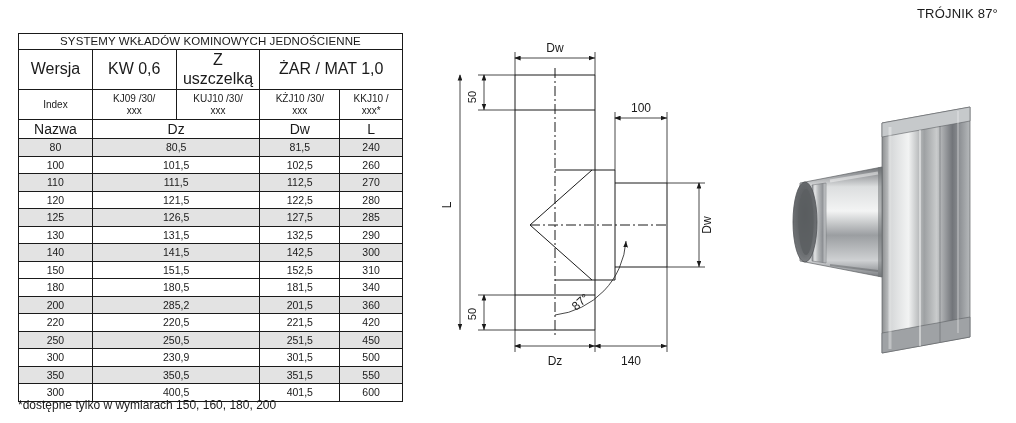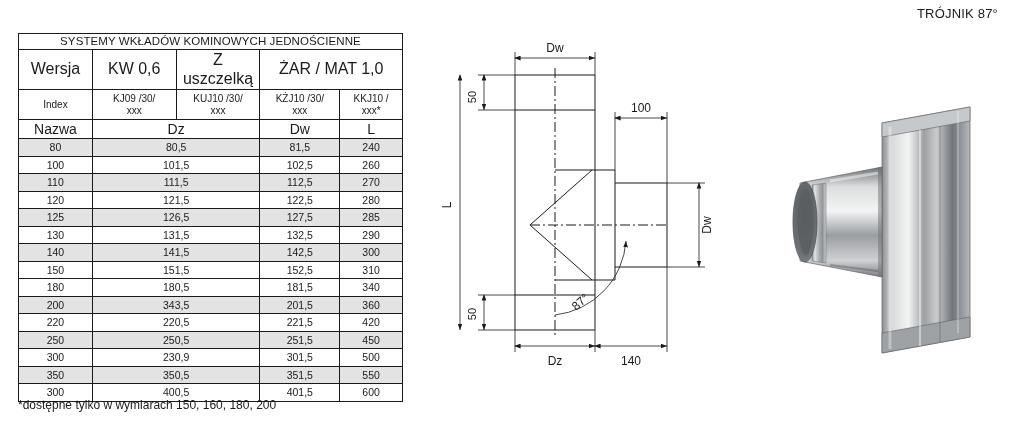--- a/index.html
+++ b/index.html
@@ -175,21 +175,21 @@
             <td>310</td>
           </tr>
           <tr class="data-row">
             <td>180</td>
             <td colspan="2">180,5</td>
             <td>181,5</td>
             <td>340</td>
           </tr>
           <tr class="data-row shaded">
             <td>200</td>
-            <td colspan="2">343,5</td>
+            <td colspan="2">285,2</td>
             <td>201,5</td>
             <td>360</td>
           </tr>
           <tr class="data-row">
             <td>220</td>
             <td colspan="2">220,5</td>
             <td>221,5</td>
             <td>420</td>
           </tr>
           <tr class="data-row shaded">

